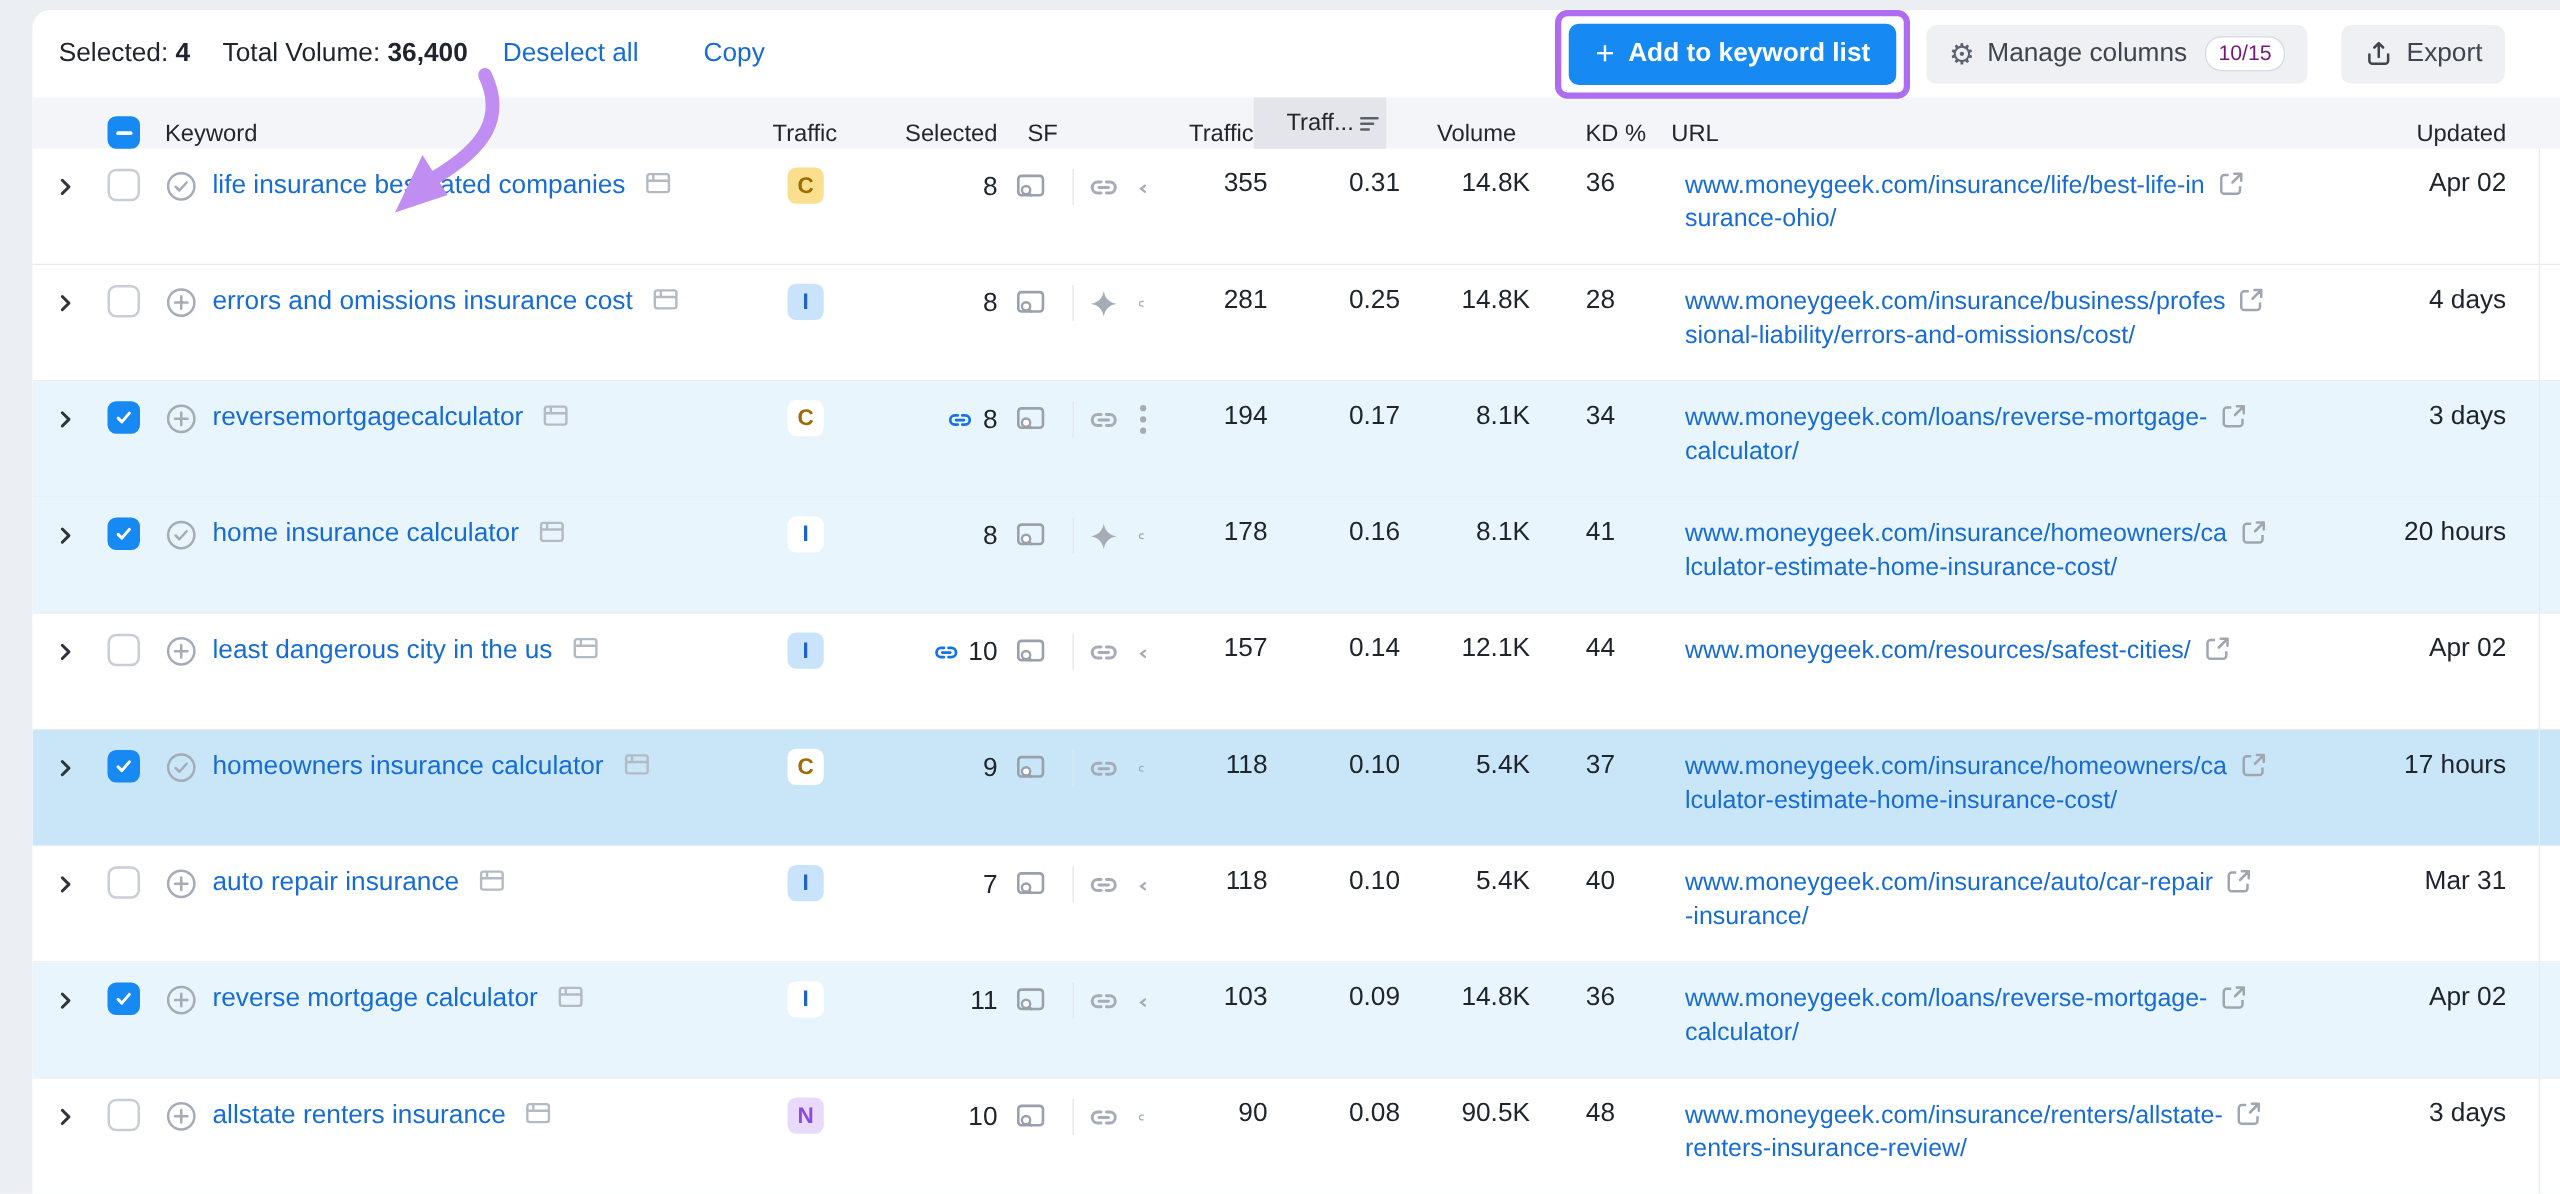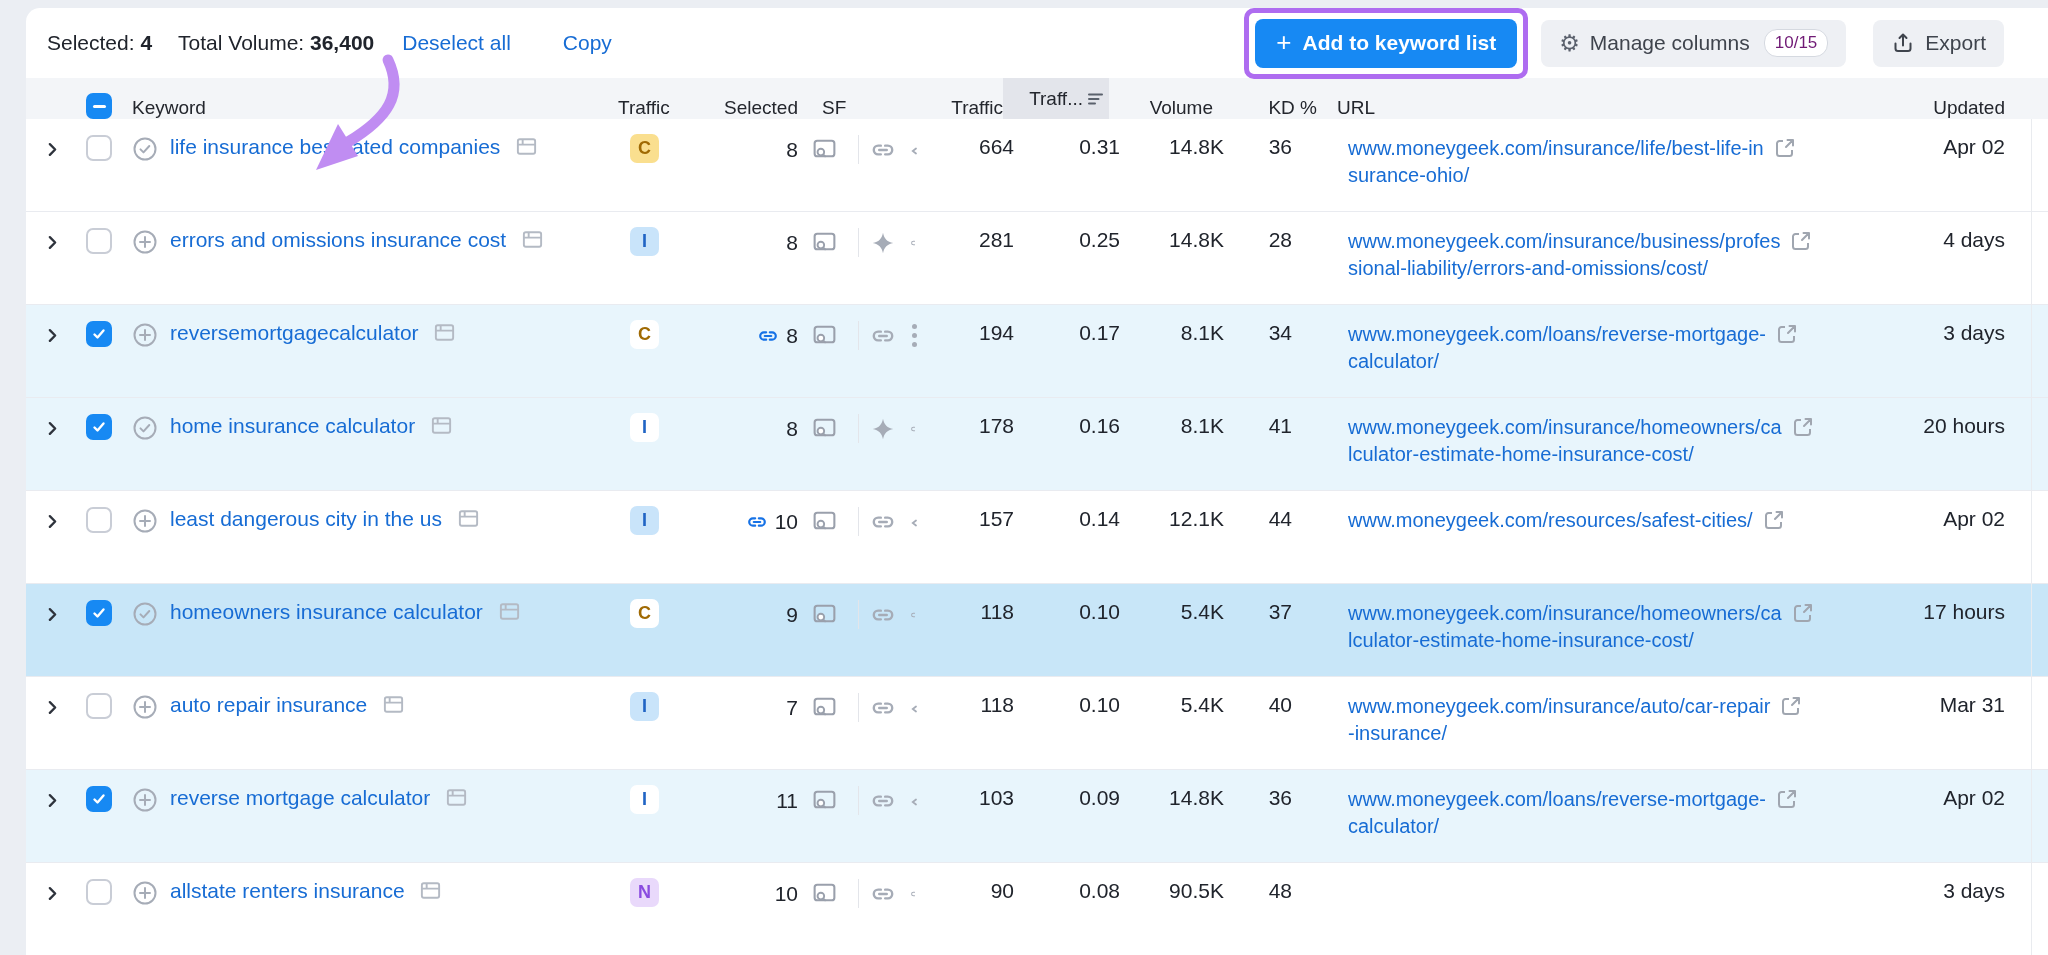--- a/index.html
+++ b/index.html
@@ -205,21 +205,21 @@
             <svg width="26" height="26" viewBox="0 0 24 24">
               <path d="M10 16H7.5a4 4 0 0 1 0-8H10M14 8h2.5a4 4 0 0 1 0 8H14M8.5 12h7" fill="none" stroke="currentColor" stroke-width="2.2" stroke-linecap="round"></path>
             </svg>
           </span>
           <span class="sf-item sf-dash">
             <svg width="8" height="26" viewBox="0 0 8 26">
               <path d="M6 11.5L2.8 14 6 16.5" stroke="currentColor" stroke-width="1.8" fill="none" stroke-linecap="round"></path>
             </svg>
           </span>
         </span>
-    <span class="c-traffic num">664</span>
+    <span class="c-traffic num">355</span>
     <span class="c-traffpct num">0.31</span>
     <span class="c-volume num">14.8K</span>
     <span class="c-kd num">36</span>
     <span class="c-kddot">
       <span class="kd-dot kd-medium"></span>
     </span>
     <span class="c-url">
       <a class="url-line">www.moneygeek.com/insurance/life/best-life-in</a><span class="ext">
             <svg width="24" height="24" viewBox="0 0 24 24">
               <path d="M10 5H6.5A2.5 2.5 0 0 0 4 7.5v10A2.5 2.5 0 0 0 6.5 20h10a2.5 2.5 0 0 0 2.5-2.5V14" fill="none" stroke="currentColor" stroke-width="2"></path>
@@ -790,20 +790,29 @@
             </svg>
           </span>
         </span>
     <span class="c-traffic num">90</span>
     <span class="c-traffpct num">0.08</span>
     <span class="c-volume num">90.5K</span>
     <span class="c-kd num">48</span>
     <span class="c-kddot">
       <span class="kd-dot kd-medium"></span>
     </span>
+    <span class="c-url">
+      <a class="url-line">www.moneygeek.com/insurance/renters/allstate-</a><span class="ext">
+            <svg width="24" height="24" viewBox="0 0 24 24">
+              <path d="M10 5H6.5A2.5 2.5 0 0 0 4 7.5v10A2.5 2.5 0 0 0 6.5 20h10a2.5 2.5 0 0 0 2.5-2.5V14" fill="none" stroke="currentColor" stroke-width="2"></path>
+              <path d="M13 11l7-7M14.5 4H20v5.5" fill="none" stroke="currentColor" stroke-width="2" stroke-linecap="round" stroke-linejoin="round"></path>
+            </svg>
+          </span><br>
+      <a class="url-line2">renters-insurance-review/</a>
+    </span>
     <span class="c-updated num">3 days</span>
   </div>
     </div>
   <div class="vline"></div>
 </div>
 
 <svg class="annotation-arrow" width="130" height="128" viewBox="0 0 130 128">
   <path d="M106 8 C122 42 106 66 66 90" fill="none" stroke="#c08df2" stroke-width="11" stroke-linecap="round"></path>
   <polygon points="34,118 76,104 56,72" fill="#c08df2"></polygon>
 </svg>

